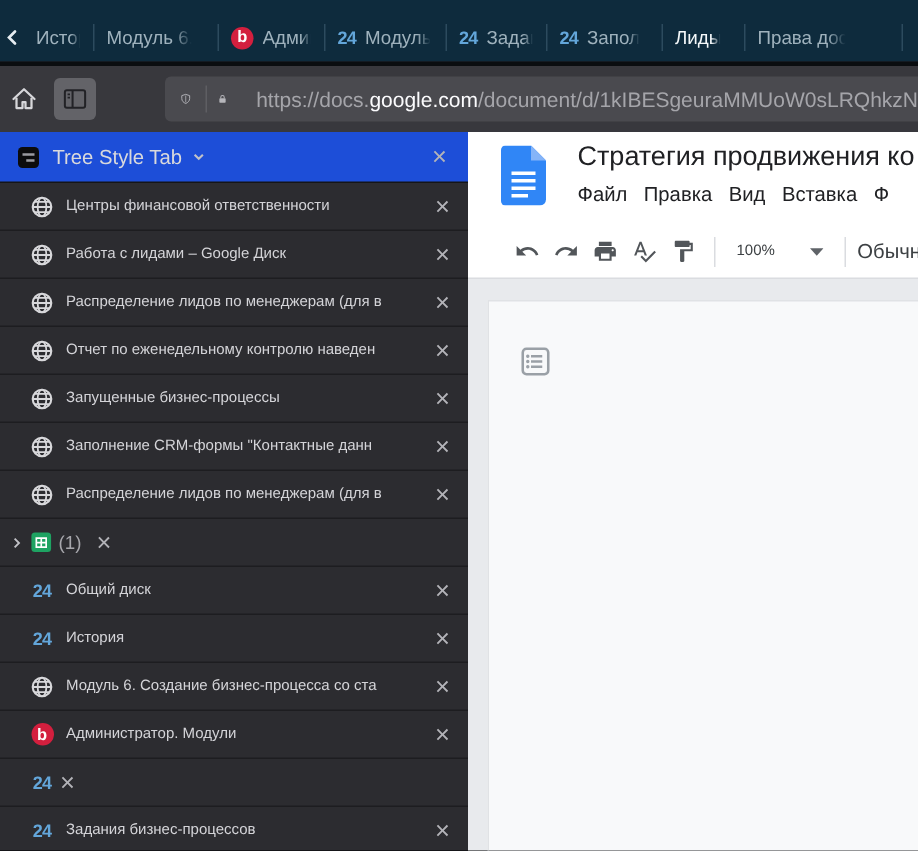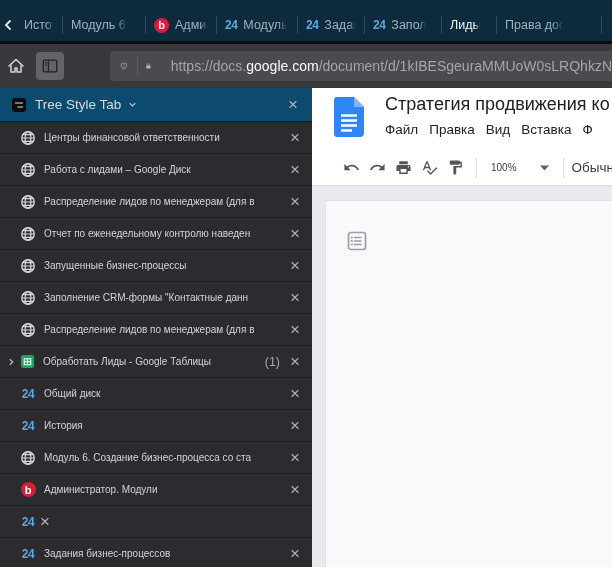--- a/index.html
+++ b/index.html
@@ -23,21 +23,21 @@
   .navbtn{width:28px;height:28px;display:flex;align-items:center;justify-content:center;border-radius:4px;margin-left:6px;flex:none;}
   .navbtn.activebtn{background:#636368;}
   #urlbar{margin-left:46px;height:30px;flex:1;background:#4a4a4f;border-radius:4px 0 0 4px;display:flex;align-items:center;padding-left:10px;overflow:hidden;}
   #urlbar .udiv{width:1px;height:18px;background:#5e5e63;margin:0 8px 0 9px;}
   .urltext{font-size:14px;white-space:nowrap;margin-left:19px;}
   .urltext .dim{color:#a5a5aa;}
   .urltext .host{color:#fbfbfd;}
 
   
   #sidebar{position:absolute;left:0;top:88px;width:312px;height:479px;background:#2c2c30;overflow:hidden;}
-  #tst-header{height:34px;background:#0c4a6e;border-bottom:1px solid #151517;display:flex;align-items:center;padding:0 10px 0 11px;}
+  #tst-header{height:34px;background:#1d4ed8;border-bottom:1px solid #151517;display:flex;align-items:center;padding:0 10px 0 11px;}
   #tst-header .ttitle{color:#d9d9dc;font-size:13.5px;margin-left:8px;}
   #tst-header .spacer{flex:1;}
   .closex{color:#b3b3b8;font-size:17px;line-height:1;width:18px;text-align:center;}
   .srow{height:32px;display:flex;align-items:center;border-bottom:1px solid #1d1d20;padding:0 8px 0 20px;}
   .srow .twisty{width:13px;margin-left:-14px;display:flex;align-items:center;flex:none;}
   .srow .fav{width:16px;height:16px;flex:none;display:flex;align-items:center;justify-content:center;}
   .srow .slabel{flex:1;color:#d4d4d8;font-size:10px;white-space:nowrap;overflow:hidden;margin-left:8px;
       -webkit-mask-image:linear-gradient(90deg,#000 88%,transparent 99%);mask-image:linear-gradient(90deg,#000 88%,transparent 99%);}
   .srow .scount{color:#a6a6ab;font-size:12.5px;margin:0 6px 0 4px;flex:none;}
   .srow .closex{flex:none;}
@@ -235,21 +235,20 @@
             <path d="M4.5 2.5l3.5 3.5-3.5 3.5" fill="none" stroke="#c2c2c7" stroke-width="1.5"></path>
           </svg>
         </span>
       <span class="fav">
           <svg width="15" height="15" viewBox="0 0 16 16">
             <rect x="1" y="1" width="14" height="14" rx="2.5" fill="#1ea362"></rect>
             <path d="M4.5 5h7v6.5h-7z" fill="none" stroke="#fff" stroke-width="1.2"></path>
             <path d="M4.5 8.25h7M8 5v6.5" stroke="#fff" stroke-width="1.2"></path>
           </svg>
         </span>
-      <span class="slabel">Обработать Лиды - Google Таблицы</span>
       <span class="scount">(1)</span>
       <span class="closex">×</span>
     </div>
     <div class="srow">
       <span class="fav">
           <span class="icon-b24">24</span>
         </span>
       <span class="slabel">Общий диск</span>
       <span class="closex">×</span>
     </div>

